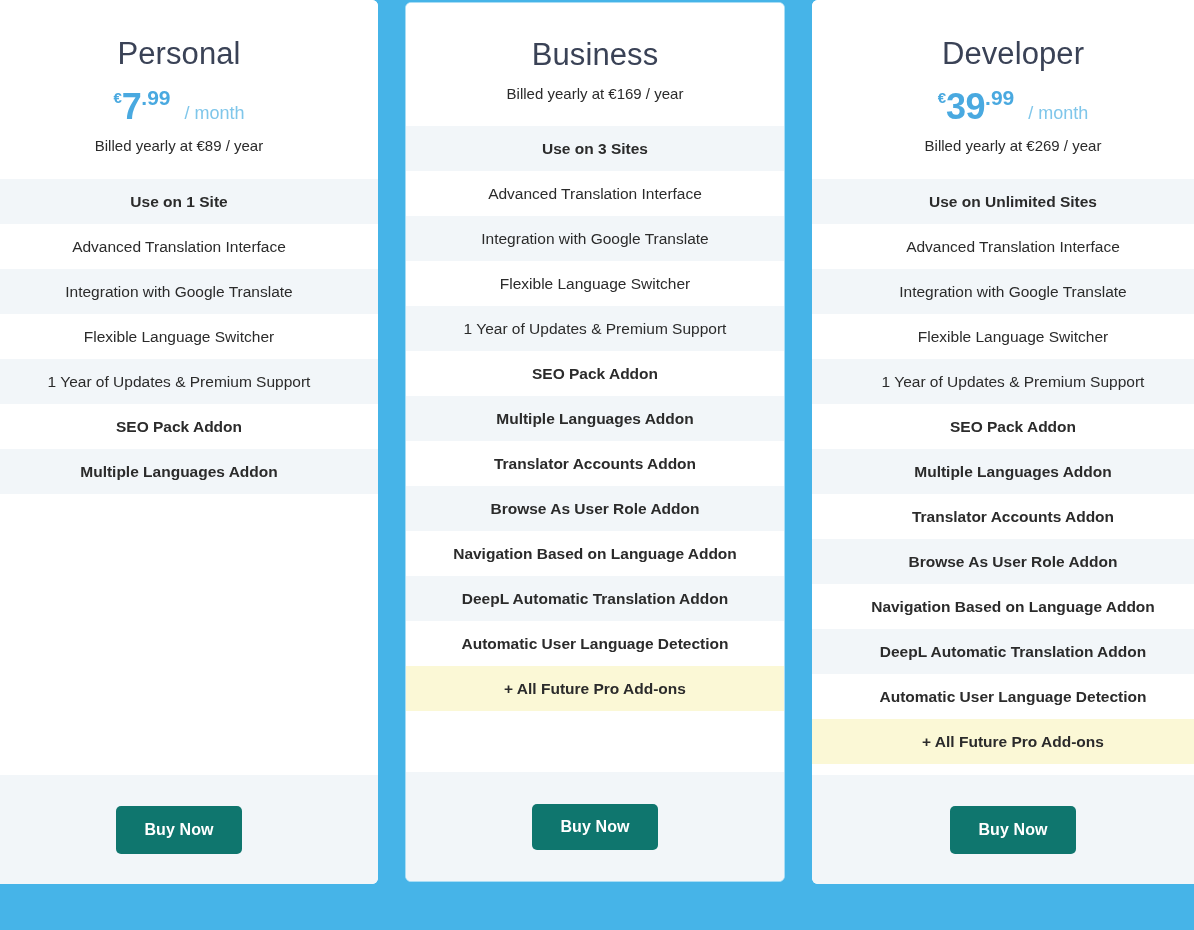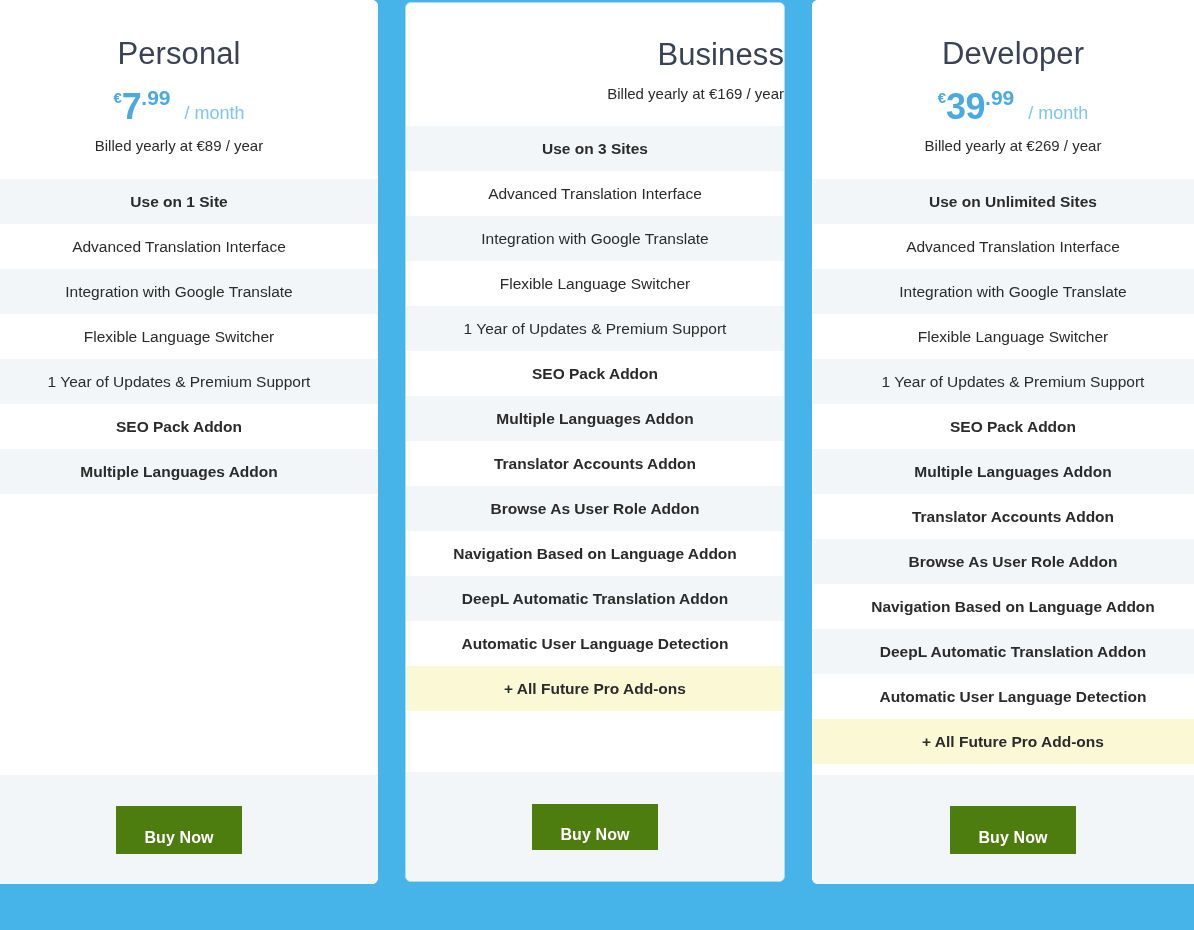--- a/index.html
+++ b/index.html
@@ -55,21 +55,21 @@
     width: 402px;
     height: 884px;
   }
 
   .card-header {
     text-align: center;
     padding-top: 36px;
     background: #ffffff;
   }
 
-  .card-1 .card-header { padding-top: 34px; text-align: right; }
+  .card-1 .card-header { padding-top: 34px; }
 
   .plan-name {
     font-size: 31px;
     font-weight: 400;
     color: #3a4256;
     letter-spacing: 0.1px;
     line-height: 1.15;
   }
 
   .price-line {
@@ -146,28 +146,28 @@
     align-items: center;
     justify-content: center;
   }
 
   .card-0 .card-footer { height: 109px; }
   .card-1 .card-footer { height: 109px; }
   .card-2 .card-footer { height: 109px; }
 
   .buy-button {
     display: inline-block;
-    background: #4d7c0f;
+    background: #0f766e;
     color: #ffffff;
     font-size: 16px;
     font-weight: 700;
     font-family: "Liberation Sans", sans-serif;
     border: none;
-    border-radius: 0;
-    padding: 8px 28px;
+    border-radius: 5px;
+    padding: 0 28px;
     height: 48px;
     line-height: 48px;
     cursor: pointer;
     letter-spacing: 0.1px;
   }
 
   .card-1 .buy-button { height: 46px; line-height: 46px; }
 </style>
 </head>
 <body>

